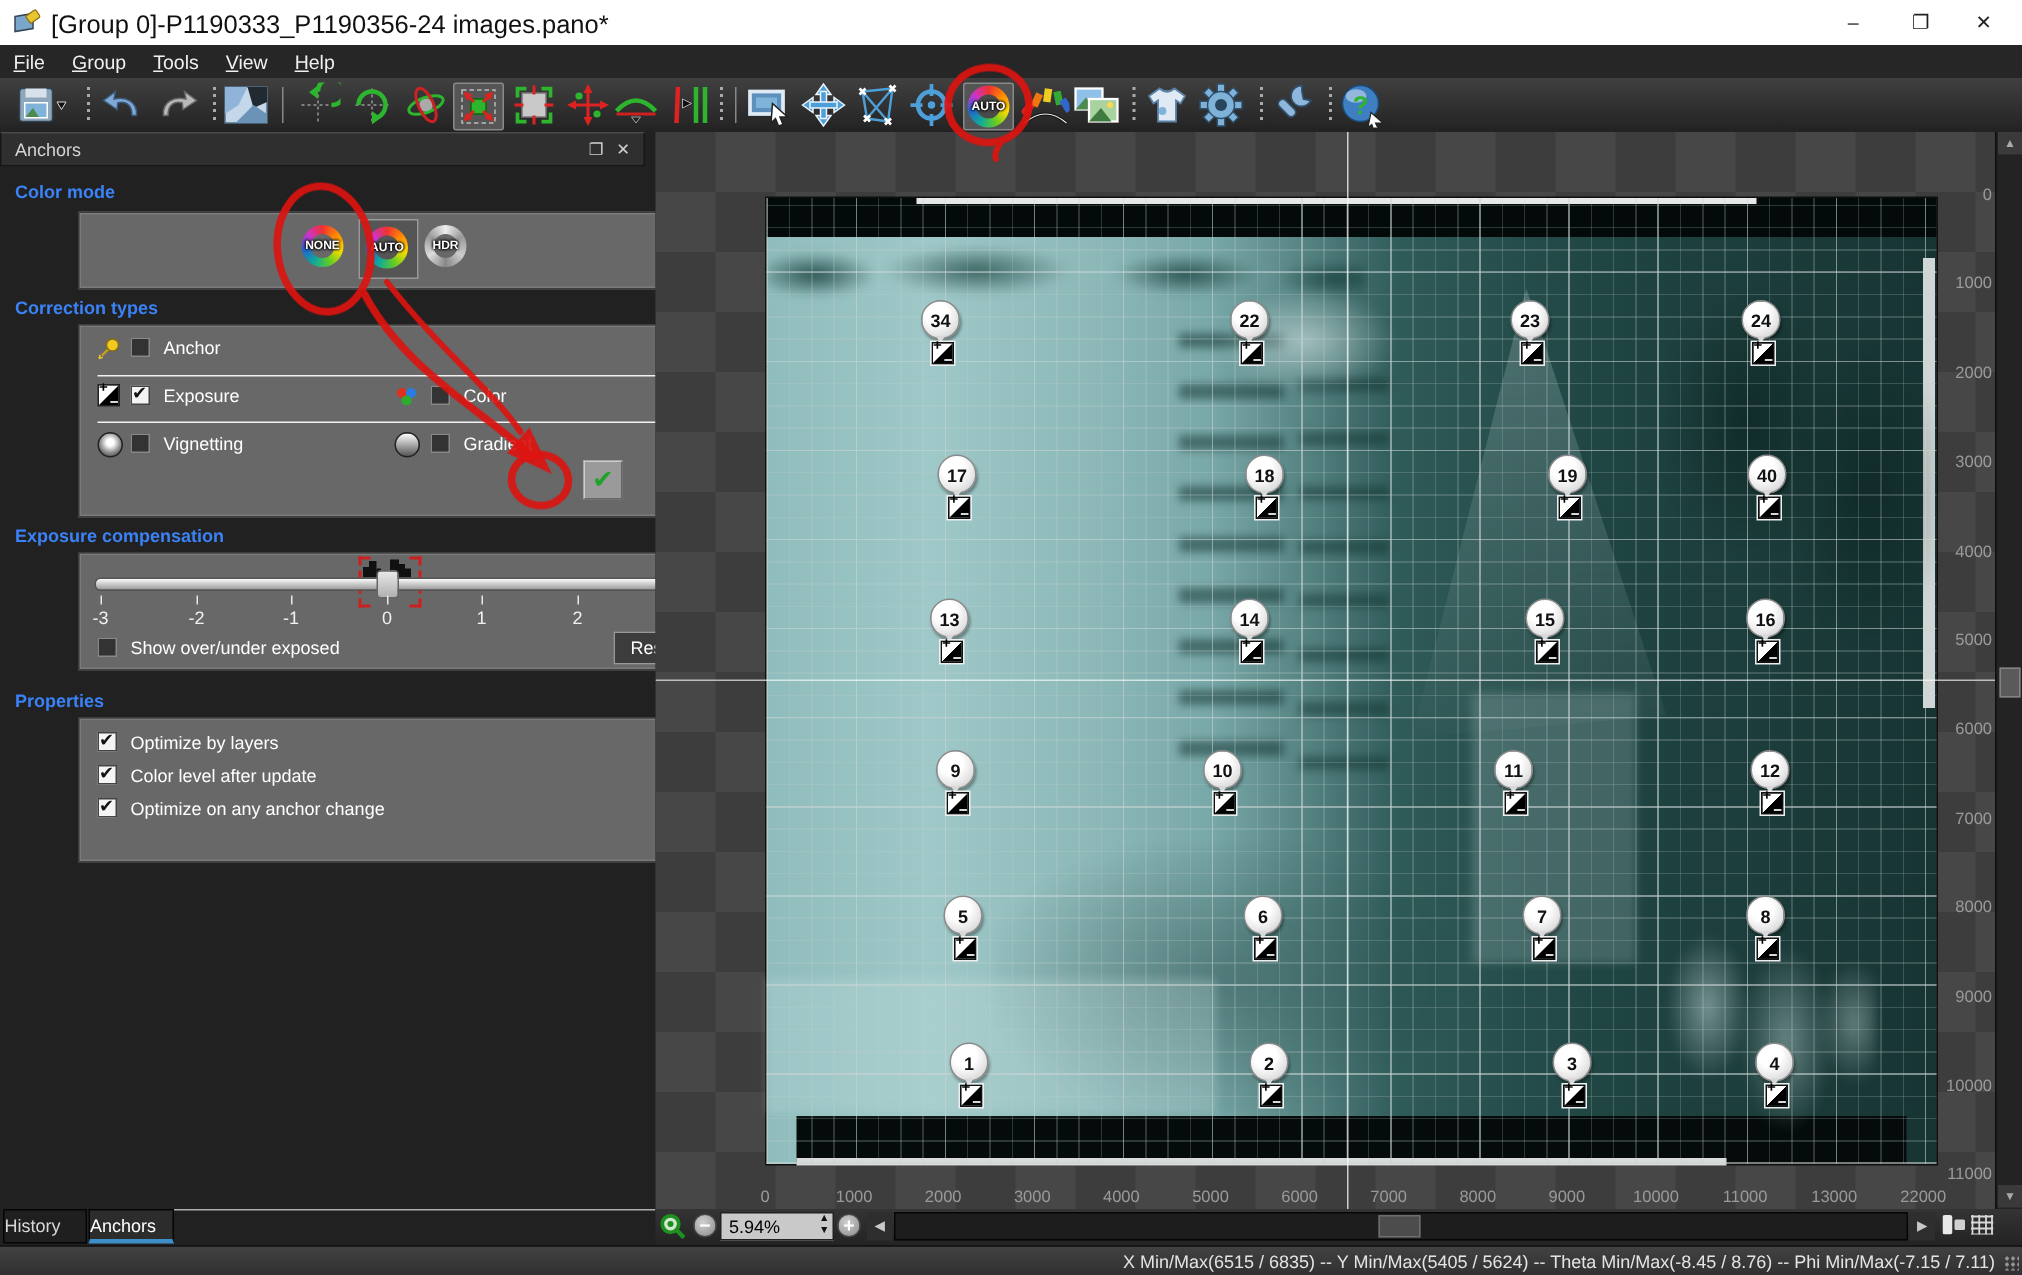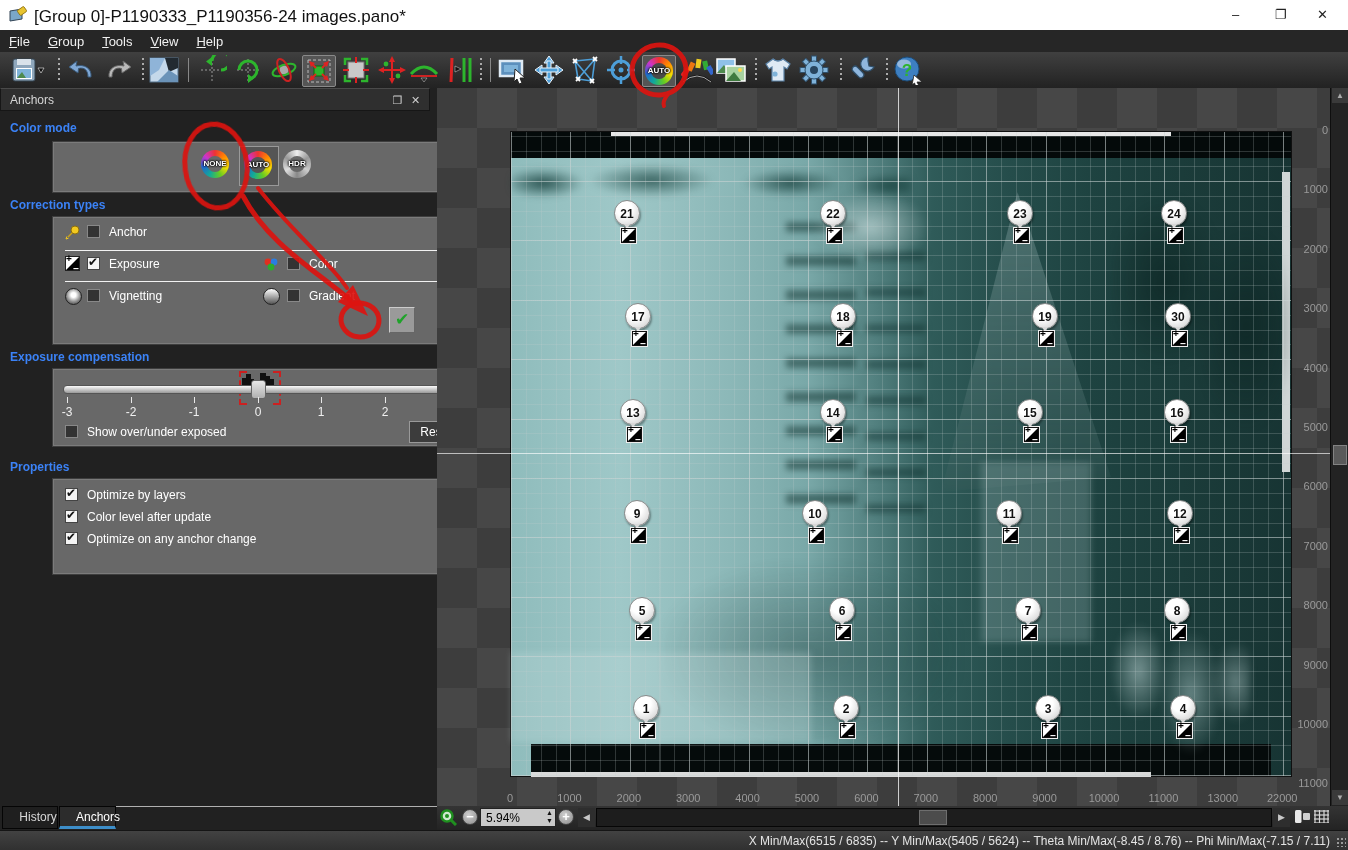--- a/index.html
+++ b/index.html
@@ -53,21 +53,21 @@
   .tickmark{position:absolute;top:28px;width:1px;height:6px;background:#e8e8e8;}
   .ticklabel{position:absolute;top:36px;width:30px;text-align:center;color:#f0f0f0;font-size:12px;}
   .redbracket{position:absolute;top:2px;width:6px;height:30px;border-top:2px dashed #cc2020;border-bottom:2px dashed #cc2020;}
   .redbracket.l{border-left:2px dashed #cc2020;}
   .redbracket.r{border-right:2px dashed #cc2020;}
   #resetbtn{left:356px;top:52px;width:54px;height:22px;background:#3c3c3c;border:1px solid #999;color:#fff;text-align:center;line-height:20px;box-sizing:border-box;}
   #optbtn{left:8px;top:74px;width:394px;height:19px;background:linear-gradient(#4c4c4c,#373737);border:1px solid #252525;box-shadow:0 0 0 1px #777;
      color:#949494;text-align:center;line-height:18px;box-sizing:border-box;}
   
   #tabline{left:114px;top:718px;width:323px;height:1px;background:#b0b0b0;}
-  .tab{top:718px;height:23px;background:#1f1f1f;border:1px solid #050505;color:#d8d8d8;text-align:center;line-height:21px;box-sizing:border-box;padding-left:16px;}
+  .tab{top:718px;height:23px;background:#1f1f1f;border:1px solid #050505;color:#d8d8d8;line-height:21px;box-sizing:border-box;}
   .tab.active{background:#2c2c2c;border-bottom:3px solid #3d8ec9;color:#fff;}
   
   #canvas{left:437px;top:88px;width:911px;height:742px;background:#2b2b2b;}
   #viewport{left:0;top:0;width:893px;height:718px;overflow:hidden;
      background:conic-gradient(#474747 25%,#3d3d3d 0 50%,#474747 0 75%,#3d3d3d 0);background-size:80px 80px;}
   #pano{left:73px;top:43px;width:780px;height:644px;border:1px solid #101010;
      background:linear-gradient(90deg,#8fbcbc 0%,#9fc8c8 14%,#8cb8b8 28%,#79a8a8 38%,#517f7e 47%,#2f5b59 54%,#254d4b 64%,#1e4341 74%,#1b3c3a 86%,#173433 100%);}
   .shape{position:absolute;filter:blur(3px);}
   #grid{left:0;top:0;width:780px;height:644px;
      background:
@@ -652,28 +652,28 @@
           </div>
         </div>
         <div class="anchor" style="left: 608px; top: 228px;">
           <div class="balloon">19</div>
           <div class="expicon">
             <span class="p">+</span>
             <span class="m">−</span>
           </div>
         </div>
         <div class="anchor" style="left: 741px; top: 228px;">
-          <div class="balloon">30</div>
+          <div class="balloon">40</div>
           <div class="expicon">
             <span class="p">+</span>
             <span class="m">−</span>
           </div>
         </div>
         <div class="anchor" style="left: 190px; top: 125px;">
-          <div class="balloon">21</div>
+          <div class="balloon">34</div>
           <div class="expicon">
             <span class="p">+</span>
             <span class="m">−</span>
           </div>
         </div>
         <div class="anchor" style="left: 396px; top: 125px;">
           <div class="balloon">22</div>
           <div class="expicon">
             <span class="p">+</span>
             <span class="m">−</span>

